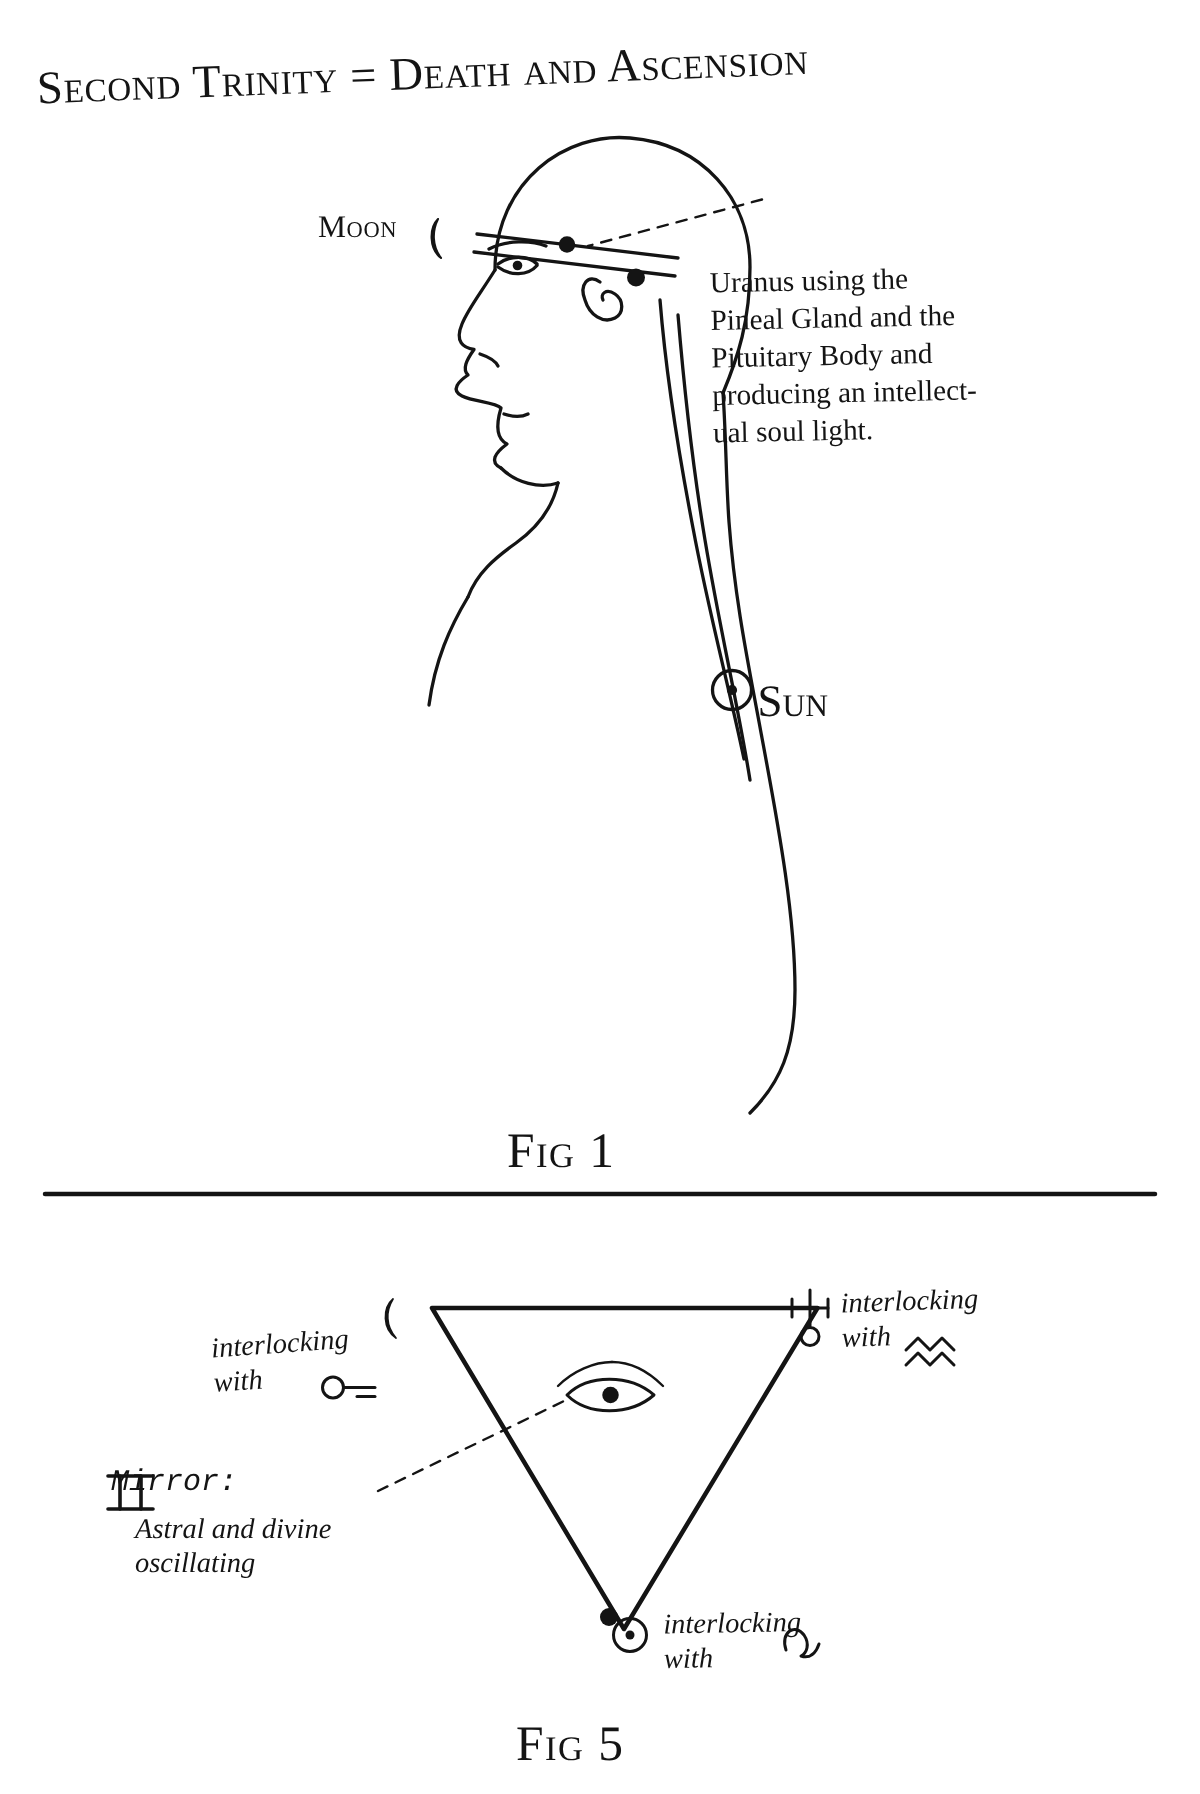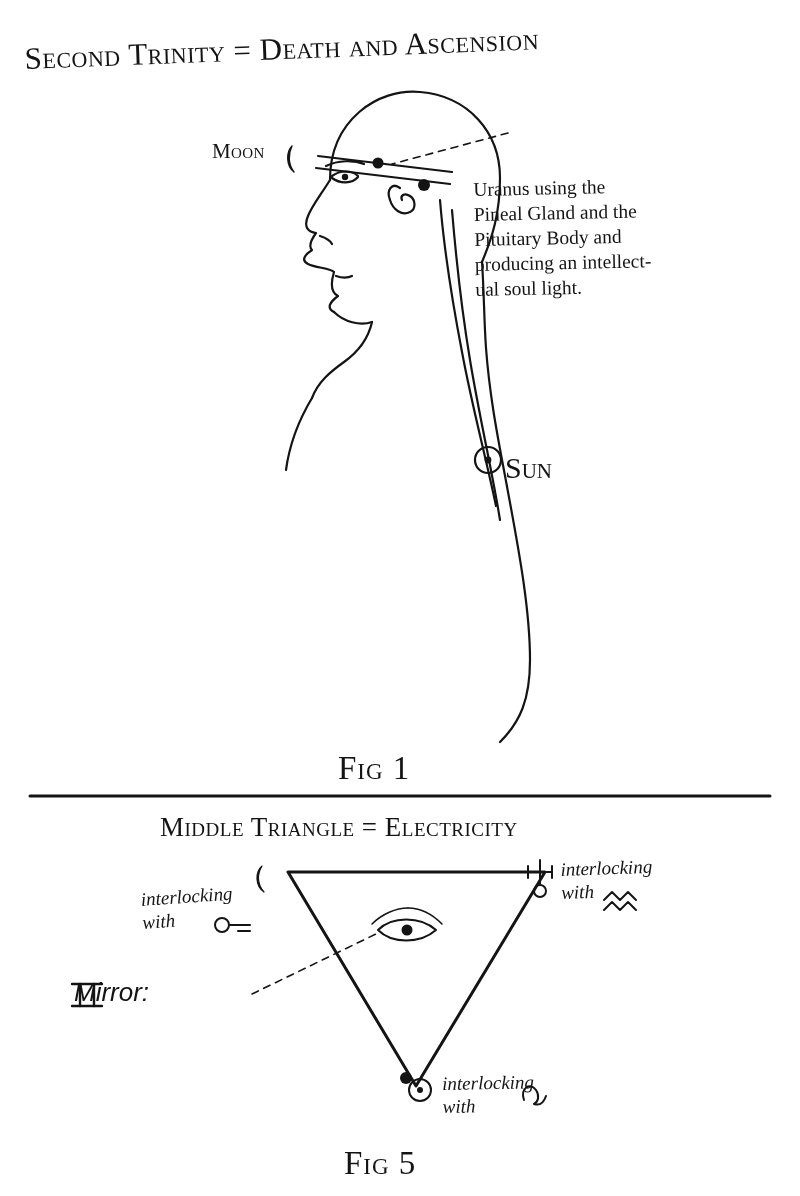--- a/index.html
+++ b/index.html
@@ -118,23 +118,23 @@
   }
   #bottom-interlock {
     left: 442px;
     top: 1072px;
     transform: rotate(-1deg);
     transform-origin: left top;
   }
   #mirror-label {
     left: 74px;
     top: 978px;
-    font-size: 26px;
+    font-size: 20px;
     font-style: italic;
-    font-family: Liberation Sans, sans-serif;
+    font-family: Liberation Mono, monospace;
   }
   #mirror-sub {
     left: 90px;
     top: 1008px;
     font-size: 19px;
   }
 </style>
 </head>
 <body>
 
@@ -251,29 +251,30 @@
   <div class="txt anno" id="uranus-note">Uranus using the
 Pineal Gland and the
 Pituitary Body and
 producing an intellect-
 ual soul light.</div>
 
   <div class="txt" id="sun-label">Sun</div>
 
   <div class="txt figlabel" id="fig1-label">Fig 1</div>
 
-  <div class="txt heading" id="title-fig2">Middle Triangle = Electricity</div>
 
   <div class="txt ital" id="left-interlock"><span>interlocking</span>
 <span>with</span></div>
 
   <div class="txt ital" id="right-interlock"><span>interlocking</span>
 <span>with</span></div>
 
   <div class="txt ital" id="bottom-interlock"><span>interlocking</span>
 <span>with</span></div>
 
   <div class="txt" id="mirror-label">Mirror:</div>
 
+  <div class="txt ital" id="mirror-sub"><span>Astral and divine</span>
+<span>oscillating</span></div>
 
   <div class="txt figlabel" id="fig2-label">Fig 5</div>
 
 </div>
 
 </body></html>

